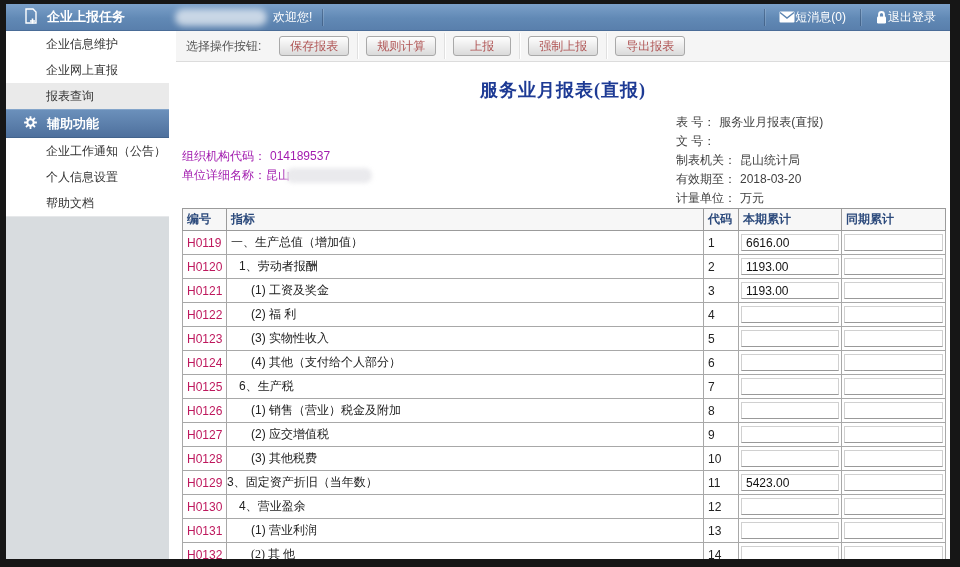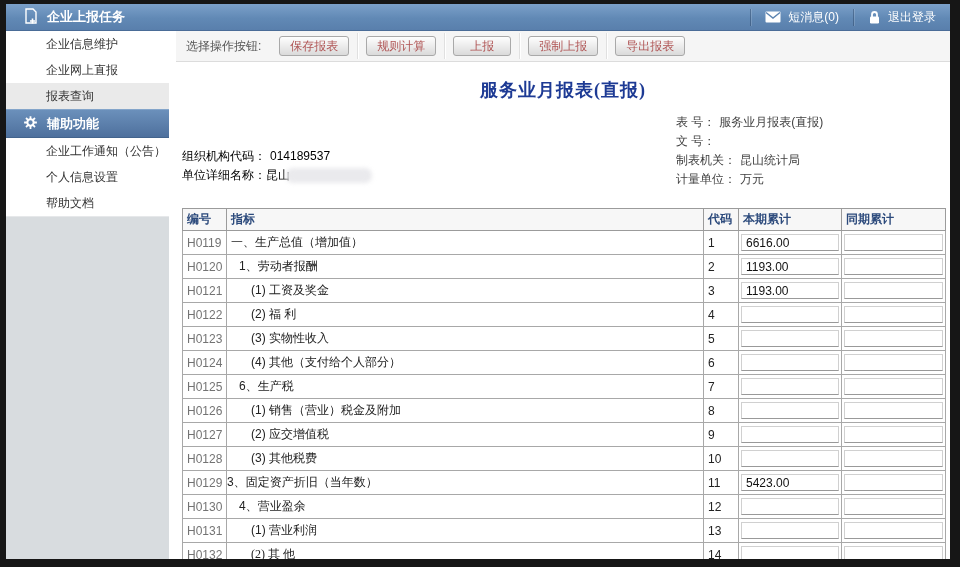--- a/index.html
+++ b/index.html
@@ -15,21 +15,21 @@
   .topbar { height:27px; flex:0 0 27px; display:flex; align-items:center;
     background:linear-gradient(#7ba0c9,#6189b5 55%,#597fac);
     border-bottom:1px solid #4a6c97; color:#fff; }
   .brand { width:163px; flex:0 0 163px; display:flex; align-items:center; gap:9px; padding-left:17px;
     font-weight:bold; font-size:13px; }
   .welcome { display:flex; align-items:center; gap:6px; padding:0 10px 0 6px;
     border-right:1px solid rgba(25,45,75,.35); box-shadow:1px 0 0 rgba(255,255,255,.15); }
   .blur-name { width:92px; height:17px; border-radius:9px; background:rgba(255,255,255,.65); filter:blur(3px); }
   .welcome-text { font-size:12px; }
   .top-right { margin-left:auto; display:flex; align-items:stretch; }
-  .top-link { display:flex; align-items:center; gap:7px; padding:0 14px; font-size:12px; cursor:pointer;
+  .top-link { display:flex; align-items:center; padding:0 14px; font-size:12px; cursor:pointer;
     border-left:1px solid rgba(25,45,75,.35); box-shadow:inset 1px 0 0 rgba(255,255,255,.15); }
   .top-link svg { display:block; }
 
   
   .main { flex:1; display:flex; min-height:0; }
   .sidebar { width:163px; flex:0 0 163px; background:#fff; display:flex; flex-direction:column; }
   .side-item { height:26px; line-height:26px; padding-left:40px; font-size:12px; color:#333; cursor:pointer; white-space:nowrap; }
   .side-item.selected { background:#eaeaea; }
   .side-section { height:29px; flex:0 0 29px; display:flex; align-items:center; gap:9px; padding-left:17px;
     background:linear-gradient(#6b90bb,#4e709d); color:#fff; font-weight:bold; font-size:13px;
@@ -44,50 +44,54 @@
   .toolbar-label { font-size:12px; color:#555; margin-right:12px; }
   .tb-btn { min-width:58px; height:20px; margin:0 6px; padding:0 10px; font-size:12px; color:#b05555;
     background:linear-gradient(#fefefe,#dadada); border:1px solid #a9a9a9; border-radius:3px; cursor:pointer;
     font-family:inherit; }
   .tb-div { width:1px; height:26px; background:#e0e0e0; box-shadow:1px 0 0 #fff; margin:0 2px; }
 
   
   .report { position:relative; flex:1; background:#fff; overflow:hidden; }
   .report-title { position:absolute; top:16px; left:0; width:100%; text-align:center;
     font-family:"Liberation Serif","DejaVu Serif",serif; font-weight:bold; font-size:18px; color:#1d3a94; letter-spacing:1px; }
-  .info-left { position:absolute; left:6px; top:85px; font-size:12px; color:#000000; line-height:19px; }
+  .info-left { position:absolute; left:6px; top:85px; font-size:12px; color:#a21caf; line-height:19px; }
   .info-left .row { display:flex; align-items:center; }
   .blur-unit { display:inline-block; width:86px; height:15px; margin-left:-4px; border-radius:7px;
     background:rgba(233,233,236,.95); filter:blur(2px); vertical-align:middle; }
   .info-right { position:absolute; left:500px; top:51px; font-size:12px; color:#3f3f3f; line-height:19px; list-style:none; }
 
   table.report-table { position:absolute; left:6px; top:146px; width:764px; border-collapse:collapse;
     border:1px solid #8f8f8f; font-size:12px; table-layout:fixed; }
   .report-table th { height:22px; background:#f7f7f7; color:#2c4a7c; font-weight:bold; text-align:left;
     padding:0 4px; border:1px solid #9b9b9b; }
   .report-table td { height:24px; border:1px solid #a8a8a8; padding:0 4px; color:#222; background:#fff; white-space:nowrap; overflow:hidden; }
-  .report-table a { color:#737373; text-decoration:none; cursor:pointer; }
+  .report-table a { color:#be185d; text-decoration:none; cursor:pointer; }
   .c-val { padding:0 2px !important; }
   .c-val input { width:100%; height:17px; border:1px solid #d0d0d0; border-bottom:1px solid #999;
     font-size:12px; font-family:inherit; color:#111; padding:0 4px; background:#fff; }
 </style>
 </head>
 <body>
 
 <div class="frame">
 
   <div class="topbar">
     <div class="brand">
       <span>
         <svg width="15" height="16" viewBox="0 0 15 16">
             <path d="M3 1h7l3 3v11H3z" fill="none" stroke="#fff" stroke-width="1.4"></path>
             <path d="M9.5 10.5v5M7 13h5" stroke="#fff" stroke-width="1.6"></path>
           </svg>
       </span>
       <span>企业上报任务</span>
+    </div>
+    <div class="welcome">
+      <span class="blur-name"></span>
+      <span class="welcome-text">欢迎您!</span>
     </div>
     <div class="top-right">
       <div class="top-link">
         <span>
           <svg width="16" height="12" viewBox="0 0 16 12">
               <rect x="0.5" y="0.5" width="15" height="11" rx="1" fill="#fff"></rect>
               <path d="M1 1.5l7 5.5 7-5.5" fill="none" stroke="#5d85b1" stroke-width="1.4"></path>
             </svg>
         </span>
         <span>短消息(0)</span>
@@ -157,20 +161,21 @@
             <span>单位详细名称：</span>
             <span>昆山</span>
             <span class="blur-unit"></span>
           </div>
         </div>
 
         <ul class="info-right" id="report-meta">
             <li><span>表 号：</span><span style="margin-left: 4px;">服务业月报表(直报)</span></li>
             <li><span>文 号：</span><span style="margin-left: 4px;"></span></li>
             <li><span>制表机关：</span><span style="margin-left: 4px;">昆山统计局</span></li>
+            <li><span>有效期至：</span><span style="margin-left: 4px;">2018-03-20</span></li>
             <li><span>计量单位：</span><span style="margin-left: 4px;">万元</span></li>
           </ul>
 
         <table class="report-table">
           <colgroup>
               <col style="width:44px">
               <col>
               <col style="width:35px">
               <col style="width:103px">
               <col style="width:104px">

